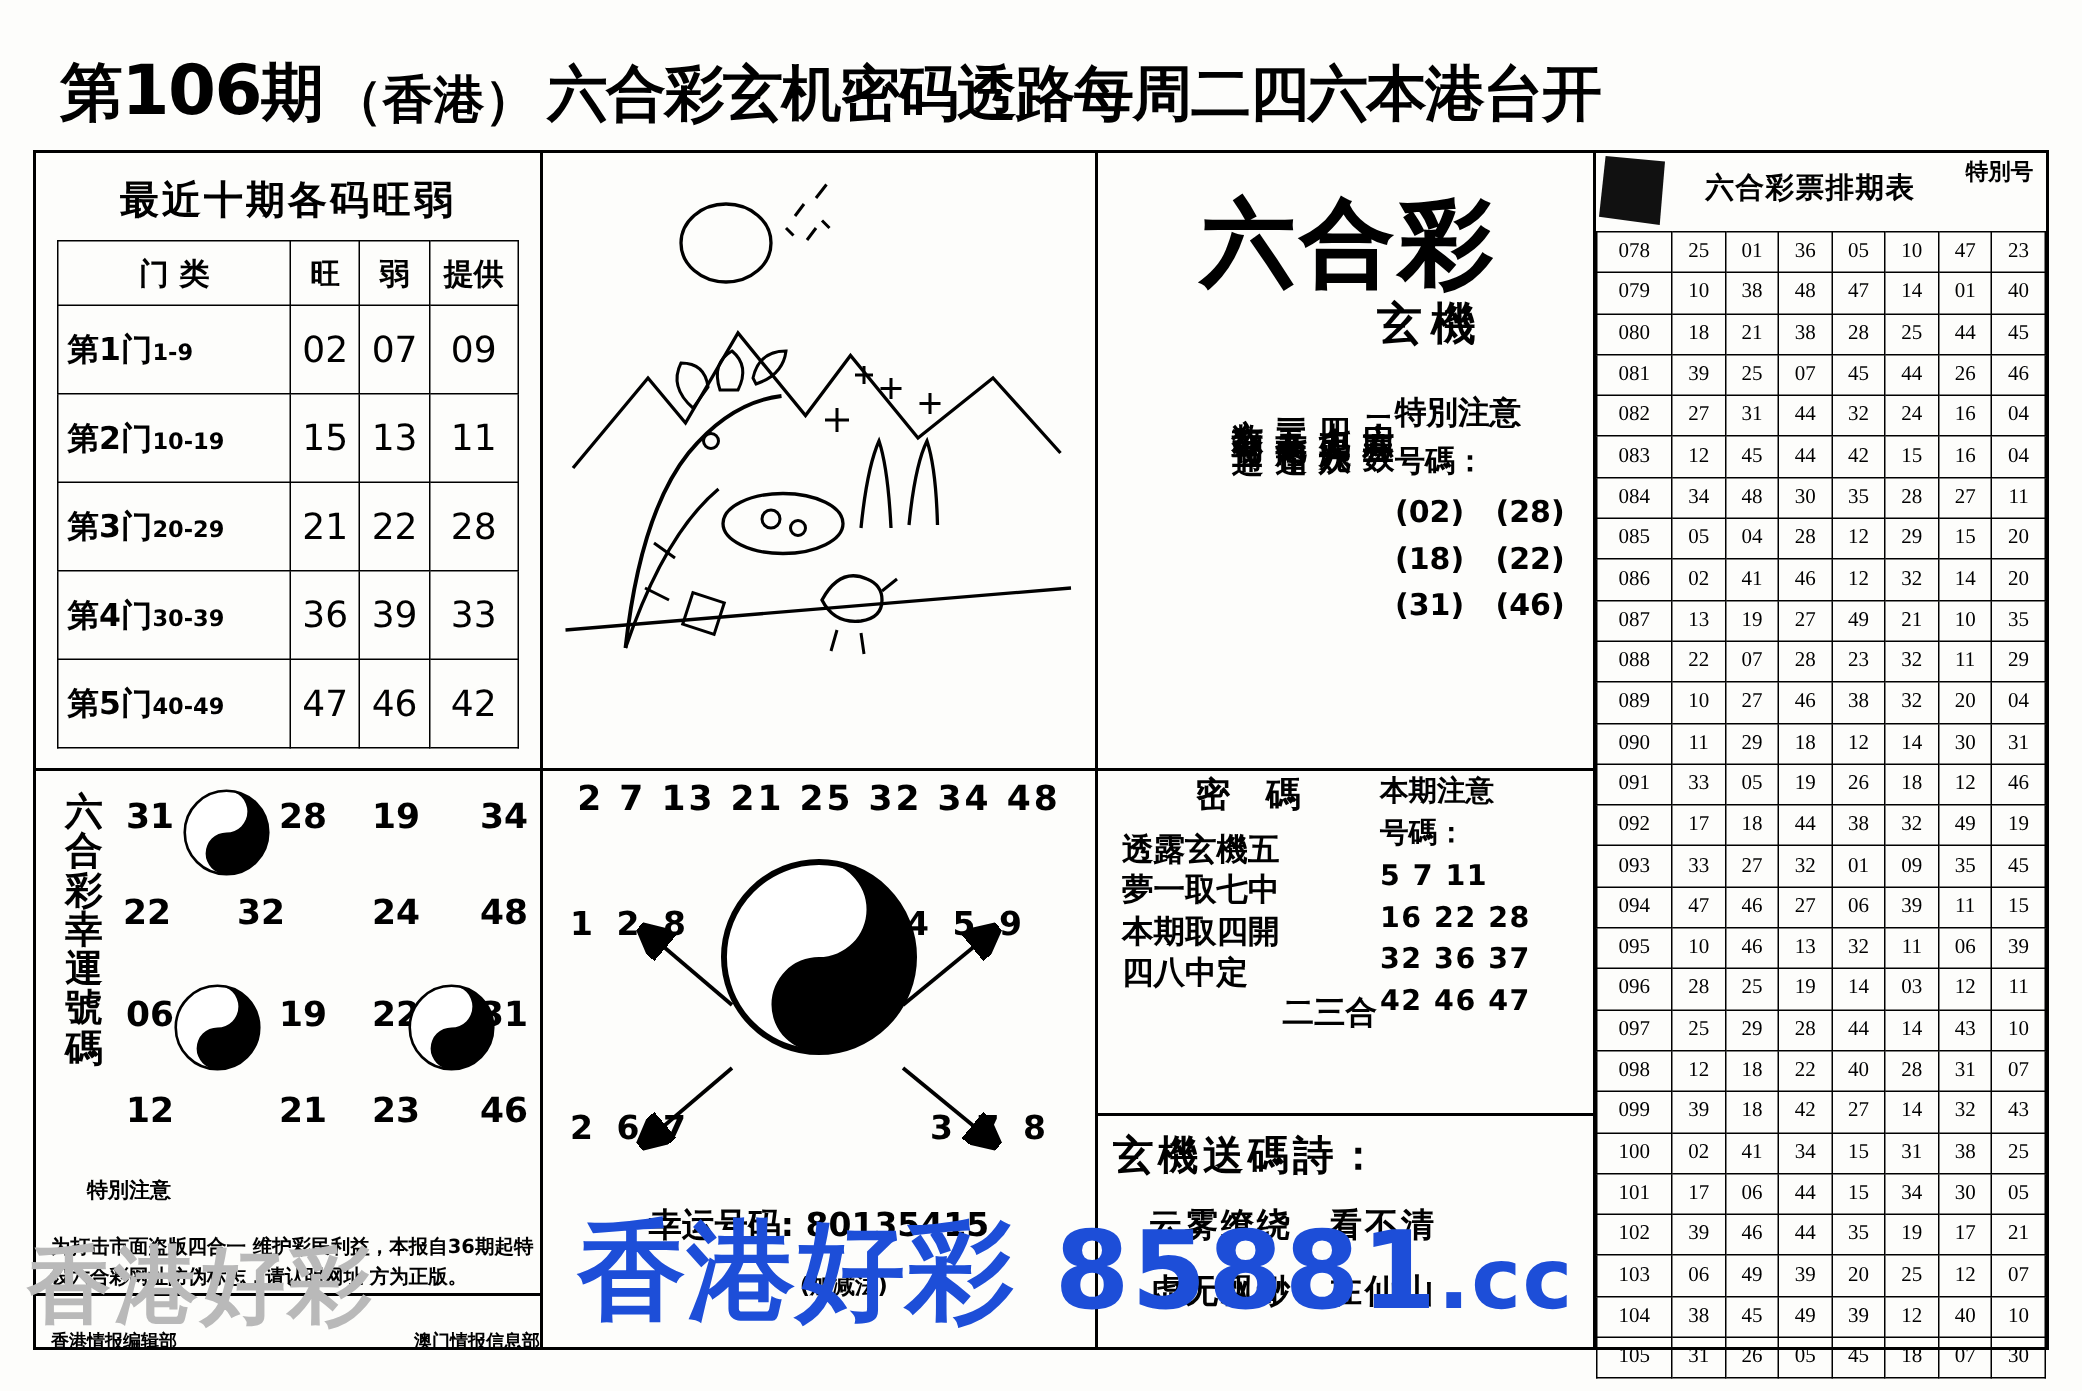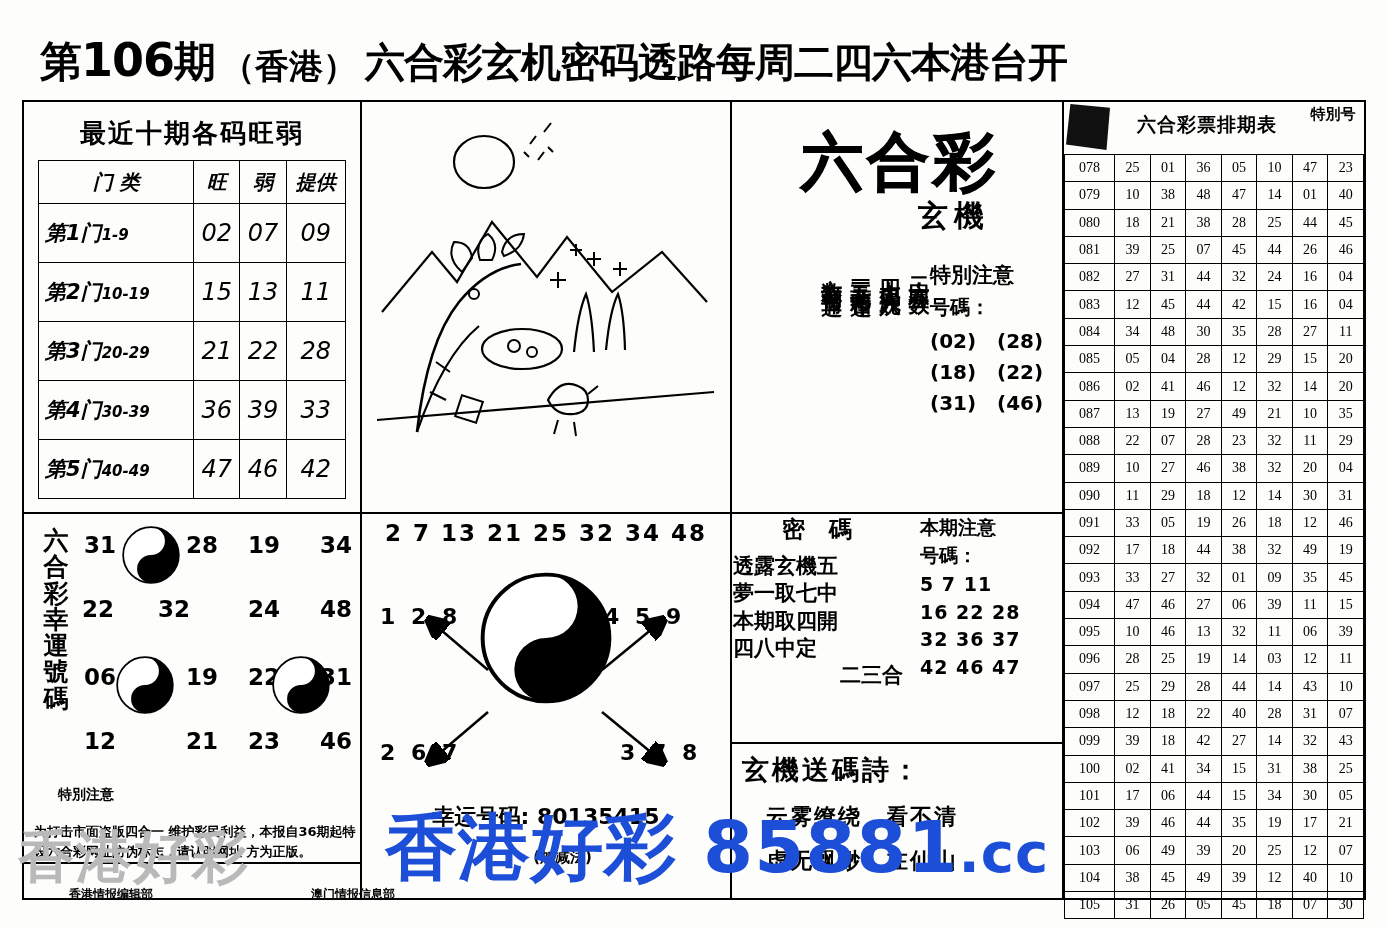--- a/index.html
+++ b/index.html
@@ -40,21 +40,21 @@
   .c1-title{
     text-align:center;font-size:26px;font-weight:bold;
     padding-top:14px;letter-spacing:2px;
   }
   table.wangruo{
     position:absolute;left:14px;top:58px;width:308px;
     border-collapse:collapse;
     text-align:center;
   }
   table.wangruo th,table.wangruo td{
-    border:1.5px solid #000;height:56px;font-size:22px;font-style:italic;
+    border:1.5px solid #000;height:56px;font-size:22px;
   }
   table.wangruo th{font-size:20px;font-weight:bold;height:40px;}
   table.wangruo td.men{font-weight:bold;font-size:21px;text-align:left;padding-left:6px;}
   table.wangruo td.men .rng{font-size:15px;}
   table.wangruo td.val{font-size:24px;}
 
   
   .lucky{position:absolute;left:0;top:412px;width:336px;height:300px;}
   .lucky-label{
     position:absolute;left:10px;top:14px;width:44px;
@@ -74,21 +74,21 @@
     position:absolute;left:34px;top:270px;width:290px;
     font-size:13px;font-weight:bold;line-height:1.45;
   }
   .notice-left .t{font-size:14px;}
   .notice-small{
     position:absolute;left:10px;top:308px;width:326px;
     font-size:13px;line-height:1.5;font-weight:bold;
   }
   .notice-foot{
     position:absolute;left:10px;top:372px;width:326px;
-    display:flex;justify-content:space-between;font-size:12px;font-weight:bold;margin-left:35px;
+    display:flex;justify-content:space-between;font-size:12px;font-weight:bold;
   }
 
   
   .col2{position:absolute;left:338px;top:0;width:368px;height:796px;}
   .drawing{position:absolute;left:0;top:0;width:368px;height:410px;}
   .numrow{
     position:absolute;left:0;top:418px;width:368px;
     text-align:center;font-size:23px;font-weight:bold;letter-spacing:2px;
   }
   .yy-big{position:absolute;left:118px;top:470px;}
@@ -120,21 +120,21 @@
     font-size:21px;font-weight:bold;letter-spacing:3px;line-height:1.1;
   }
   .special-note{
     position:absolute;left:198px;top:158px;width:128px;
     font-size:20px;font-weight:bold;line-height:1.5;
   }
   .special-note .ttl{font-size:21px;}
   .sn-pairs{margin-top:4px;font-size:20px;line-height:1.55;}
 
   .mima{
-    position:absolute;left:1px;top:412px;width:176px;
+    position:absolute;left:16px;top:412px;width:176px;
   }
   .mima .ttl{text-align:center;font-size:23px;font-weight:bold;letter-spacing:8px;}
   .mima .body{margin-top:8px;font-size:21px;font-weight:bold;line-height:1.3;}
   .benqi{
     position:absolute;left:188px;top:412px;width:140px;font-size:19px;font-weight:bold;
     line-height:1.45;
   }
   .benqi .nums{margin-top:2px;letter-spacing:1px;}
   .songma{
     position:absolute;left:10px;top:650px;width:320px;

